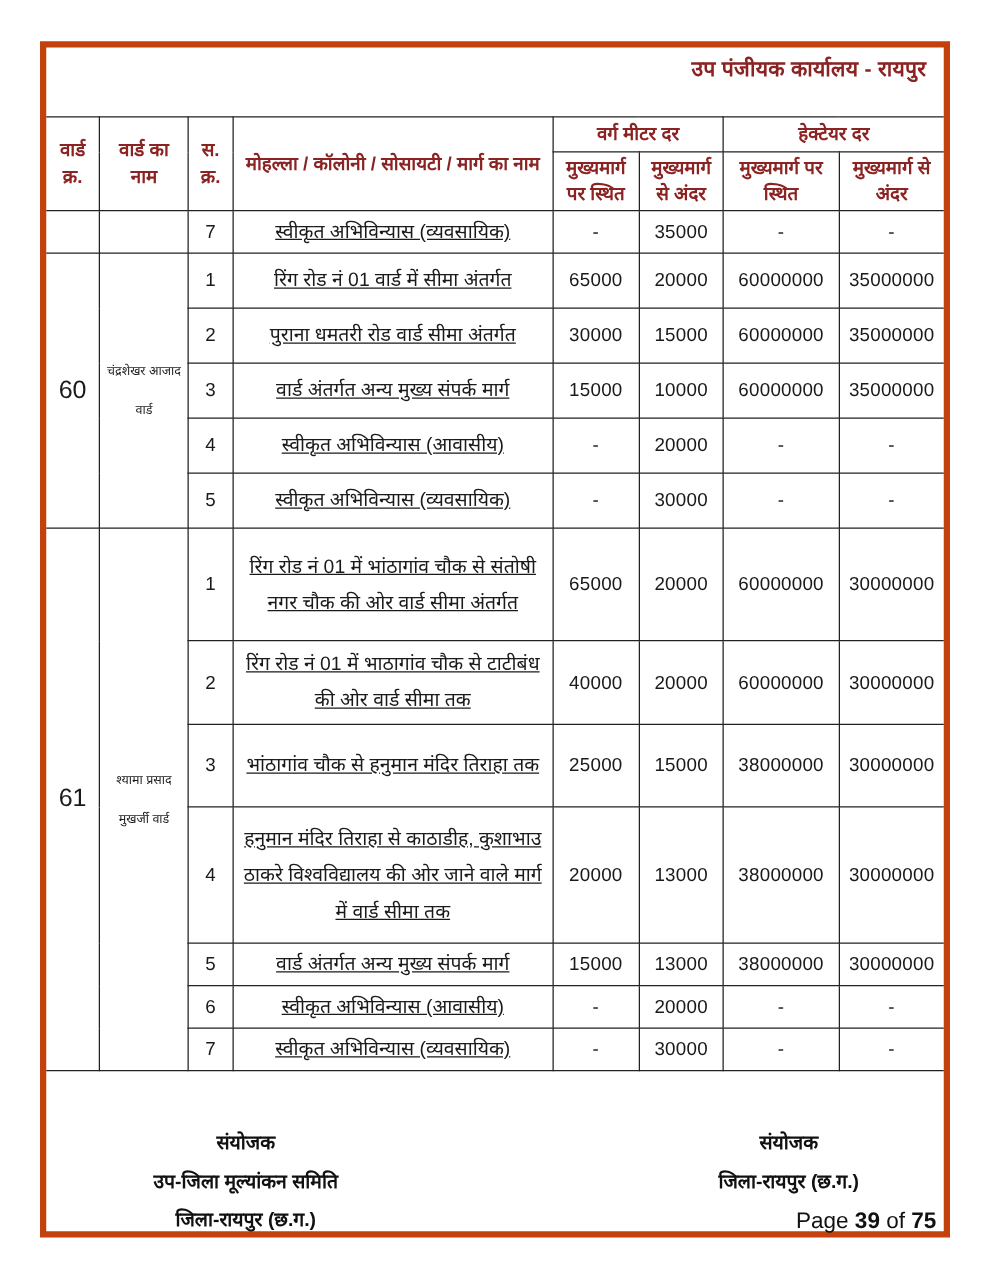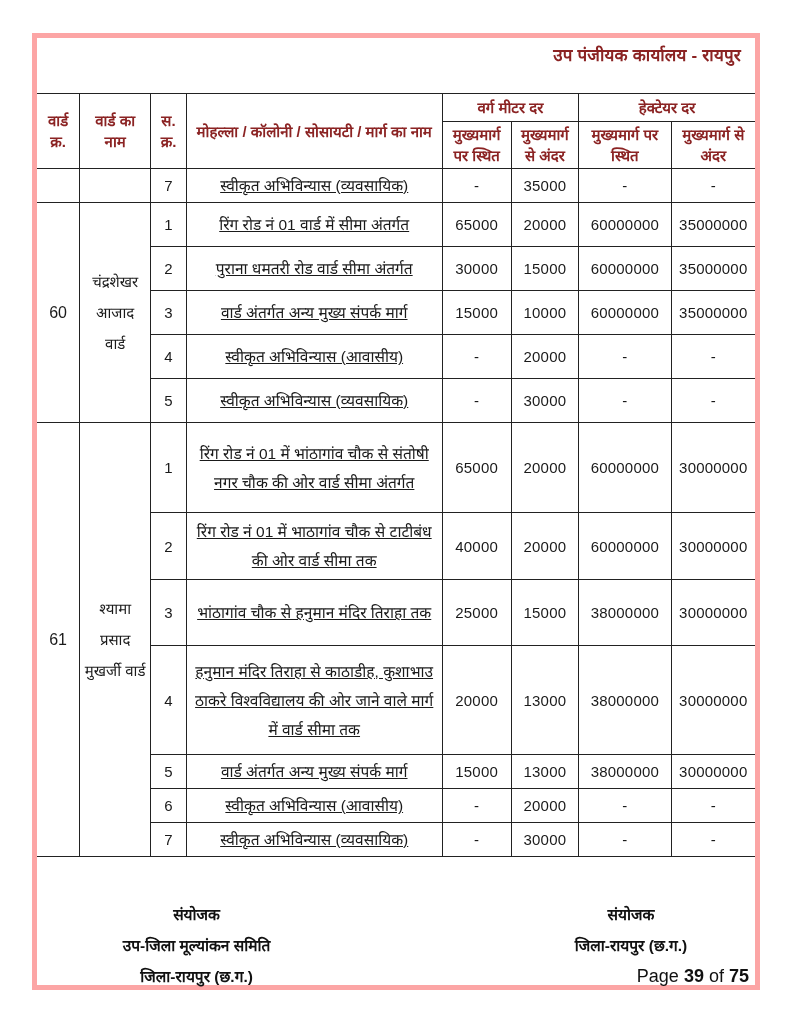--- a/index.html
+++ b/index.html
@@ -6,21 +6,21 @@
   html, body {
     width: 791px; height: 1024px;
     background: #ffffff;
     font-family: "Liberation Sans", "DejaVu Sans", sans-serif;
     color: #1a1a1a;
   }
   .page-frame {
     position: absolute;
     left: 32px; top: 33px;
     width: 728px; height: 957px;
-    border: 5px solid #fca5a5;
+    border: 5px solid #c2410c;
     background: #ffffff;
   }
   
   .doc-header {
     height: 55px;
     padding: 6px 14px 0 0;
     text-align: right;
     color: #8b2323;
     font-weight: bold;
   }
@@ -50,22 +50,22 @@
     line-height: 21px;
   }
   .rate-table tr.group-row { height: 28px; }
   .rate-table tr.sub-row   { height: 45px; }
   .rate-table td {
     font-size: 15px;
     color: #1a1a1a;
   }
   td.name-cell { font-size: 15.5px; line-height: 29px; text-decoration: underline; }
   td.num-cell  { font-size: 15px; letter-spacing: .2px; }
-  td.ward-no-cell { font-size: 16px; margin-left: 32px; }
-  td.ward-name-cell { font-size: 15px; line-height: 31px; padding: 0 4px; }
+  td.ward-no-cell { font-size: 20px; margin-left: 32px; }
+  td.ward-name-cell { font-size: 10px; line-height: 31px; padding: 0 4px; }
   tr.r34  { height: 34px; }
   tr.r44  { height: 44px; }
   tr.r90  { height: 90px; }
   tr.r67  { height: 67px; }
   tr.r66  { height: 66px; }
   tr.r109 { height: 109px; }
   tr.r33  { height: 33px; }
 
   
   .doc-footer {

